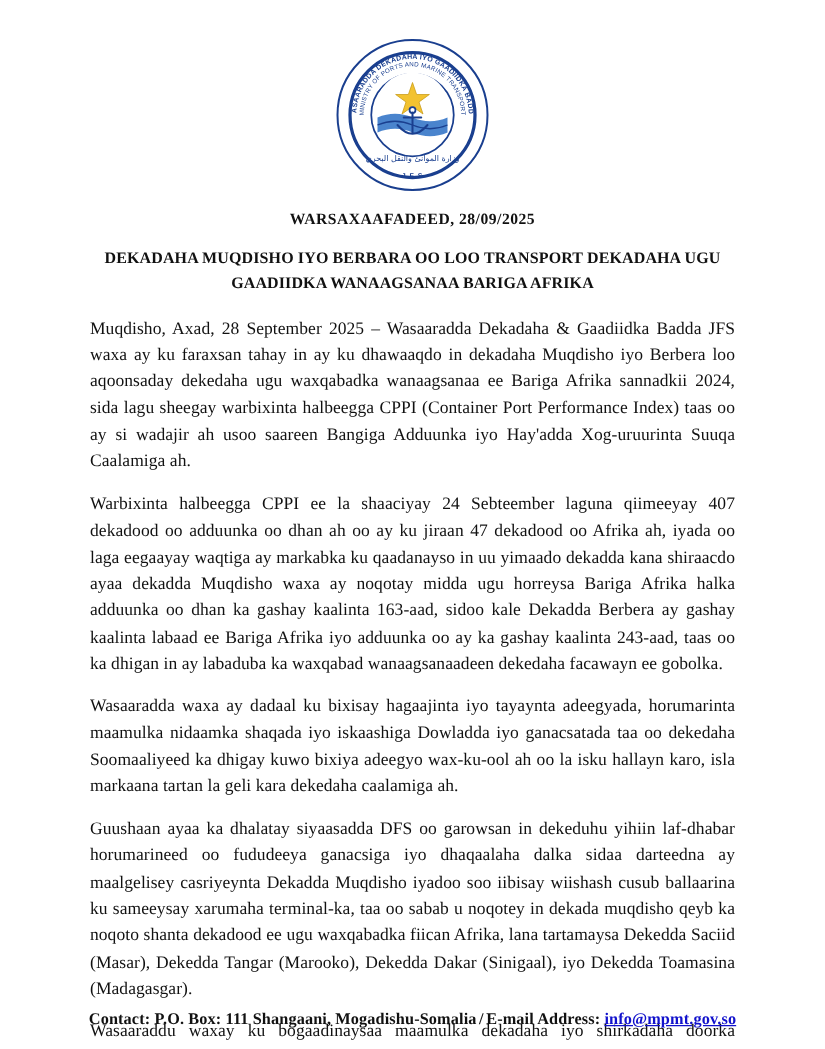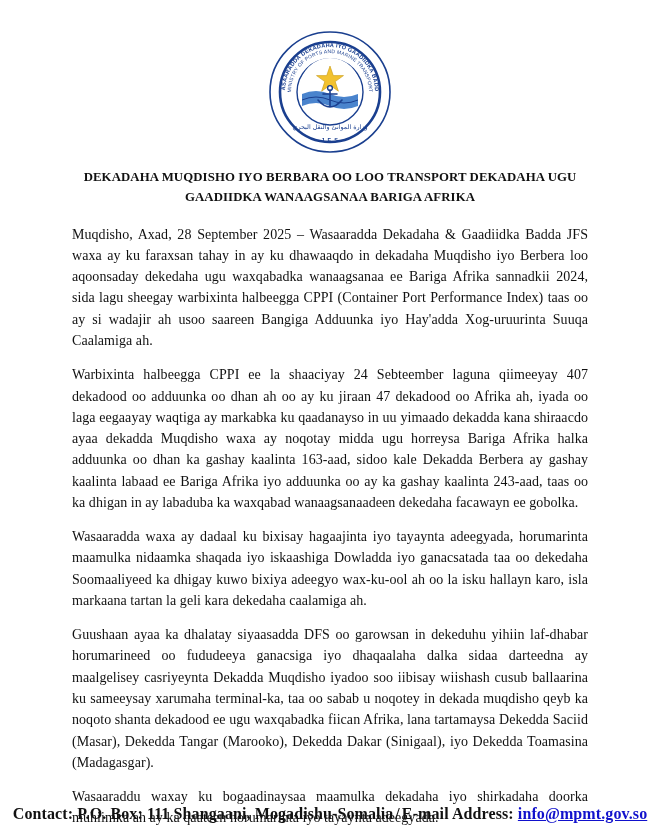--- a/index.html
+++ b/index.html
@@ -79,21 +79,21 @@
     margin-top: 4px;
   }
 
   
   .footer {
     position: absolute;
     left: 0;
     right: 0;
     bottom: 16px;
     text-align: center;
-    font-size: 16px;
+    font-size: 13px;
     font-weight: bold;
     letter-spacing: 0.1px;
   }
   .footer .email {
     text-decoration: underline;
     color: #1111cc;
   }
   .footer .sep { padding: 0 2px; }
 </style>
 </head>
@@ -126,20 +126,21 @@
         <polygon points="62,36 65.3,45.6 75.5,45.6 67.2,51.6 70.4,61.2 62,55.2 53.6,61.2 56.8,51.6 48.5,45.6 58.7,45.6" fill="#f2c230" stroke="#c79a16" stroke-width="0.6"></polygon>
         <path d="M 62,60 L 62,76 M 55,64 L 69,64 M 50,70 Q 62,84 74,70" fill="none" stroke="#1a3f8f" stroke-width="1.6" stroke-linecap="round"></path>
         <circle cx="62" cy="58" r="2.4" fill="none" stroke="#1a3f8f" stroke-width="1.4"></circle>
 
         <text x="62" y="99" text-anchor="middle" font-family="DejaVu Sans, sans-serif" font-size="6.4" fill="#1a3f8f">وزارة الموانئ والنقل البحري</text>
         <text x="62" y="112" text-anchor="middle" font-family="Liberation Sans, sans-serif" font-size="5.6" font-weight="bold" fill="#1a3f8f" letter-spacing="0.8">J F S</text>
       </svg>
     </div>
   </div>
 
+  <div class="doc-date">WARSAXAAFADEED, 28/09/2025</div>
 
   <div class="doc-title">
     <span class="line">DEKADAHA MUQDISHO IYO BERBARA OO LOO TRANSPORT DEKADAHA UGU</span>
     <span class="line">GAADIIDKA WANAAGSANAA BARIGA AFRIKA</span>
   </div>
 
   <div class="body-text">
     <p>Muqdisho, Axad, 28 September 2025 – Wasaaradda Dekadaha &amp; Gaadiidka Badda JFS waxa ay ku faraxsan tahay in ay ku dhawaaqdo in dekadaha Muqdisho iyo Berbera loo aqoonsaday dekedaha ugu waxqabadka wanaagsanaa ee Bariga Afrika sannadkii 2024, sida lagu sheegay warbixinta halbeegga CPPI (Container Port Performance Index) taas oo ay si wadajir ah usoo saareen Bangiga Adduunka iyo Hay'adda Xog-uruurinta Suuqa Caalamiga ah.</p>
     <p>Warbixinta halbeegga CPPI ee la shaaciyay 24 Sebteember laguna qiimeeyay 407 dekadood oo adduunka oo dhan ah oo ay ku jiraan 47 dekadood oo Afrika ah, iyada oo laga eegaayay waqtiga ay markabka ku qaadanayso in uu yimaado dekadda kana shiraacdo ayaa dekadda Muqdisho waxa ay noqotay midda ugu horreysa Bariga Afrika halka adduunka oo dhan ka  gashay kaalinta 163-aad, sidoo kale Dekadda Berbera ay gashay kaalinta labaad ee Bariga Afrika iyo adduunka oo ay ka gashay  kaalinta 243-aad, taas oo ka dhigan in ay labaduba ka waxqabad wanaagsanaadeen dekedaha facawayn ee gobolka.</p>
     <p>Wasaaradda waxa ay dadaal ku bixisay hagaajinta iyo tayaynta adeegyada, horumarinta maamulka nidaamka shaqada iyo iskaashiga Dowladda iyo ganacsatada taa oo dekedaha Soomaaliyeed ka dhigay kuwo bixiya adeegyo wax-ku-ool ah oo la isku hallayn karo, isla markaana tartan la geli kara dekedaha caalamiga ah.</p>

